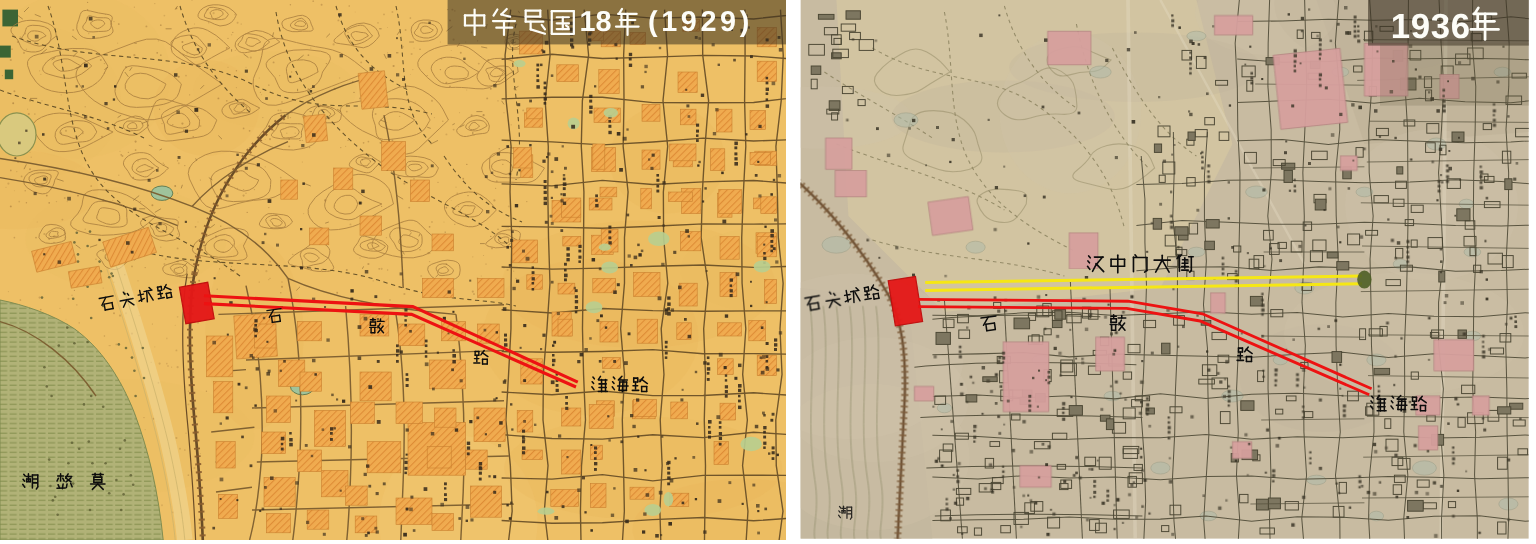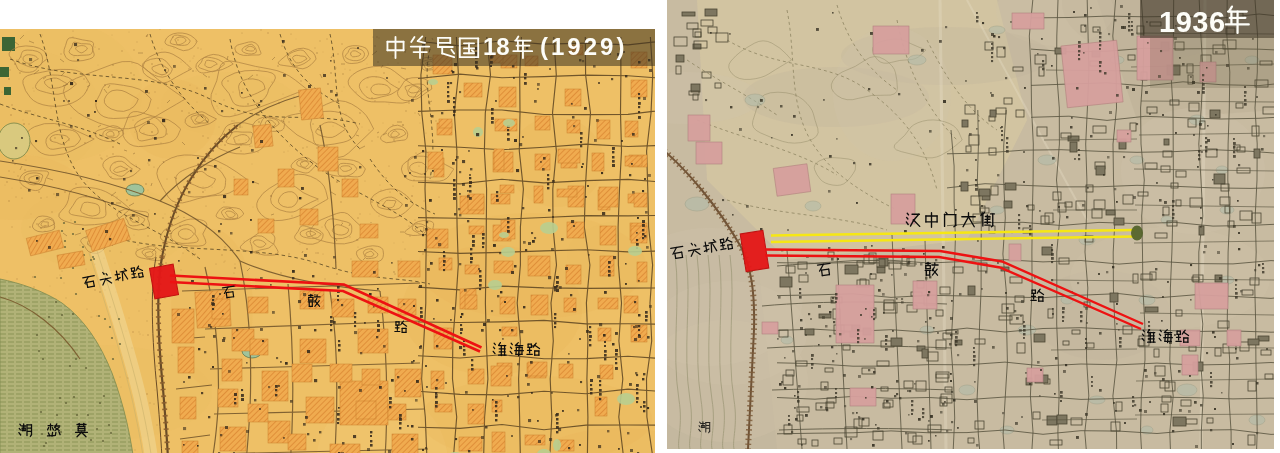--- a/index.html
+++ b/index.html
@@ -1,19 +1,19 @@
 <!DOCTYPE html>
 <html><head><meta charset="utf-8">
 <style>
 html,body{margin:0;padding:0;background:#ffffff;width:1280px;height:453px;overflow:hidden;}
 .panel{position:absolute;top:0;}
 </style></head>
 <body>
 
-<div class="panel" style="left:0;width:655px;height:336px;margin-top:29px;">
+<div class="panel" style="left:0;width:655px;height:336px;">
 <svg width="655" height="450" viewBox="0 0 655 450">
 <defs>
 <pattern id="hatchO" width="4" height="4" patternTransform="rotate(45)" patternUnits="userSpaceOnUse">
 <rect width="4" height="4" fill="#f0ab4f"></rect>
 <line x1="0" y1="0" x2="0" y2="4" stroke="#de8c36" stroke-width="1.8"></line>
 </pattern>
 <pattern id="lakepat" width="8" height="4" patternUnits="userSpaceOnUse">
 <rect width="8" height="4" fill="#b1b277"></rect>
 <line x1="0" y1="1" x2="6" y2="1" stroke="#8b9454" stroke-width="1"></line>
 </pattern>

